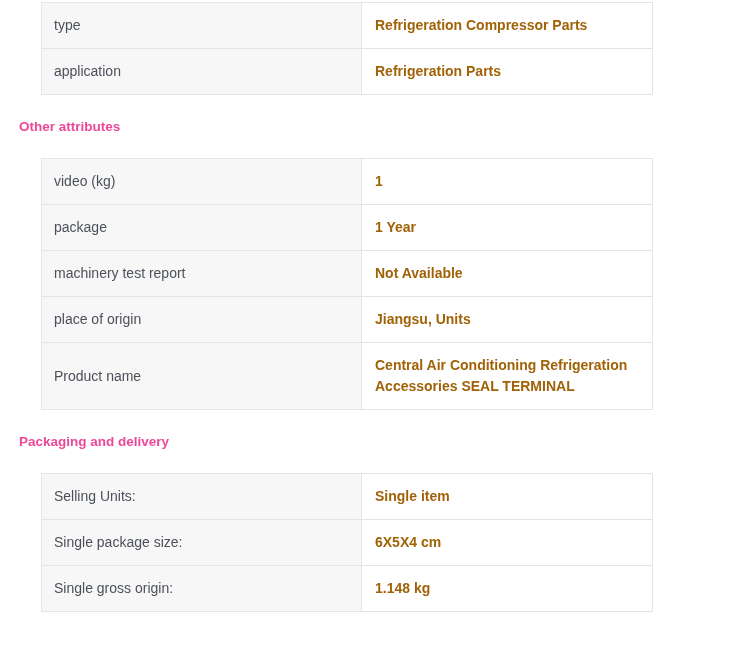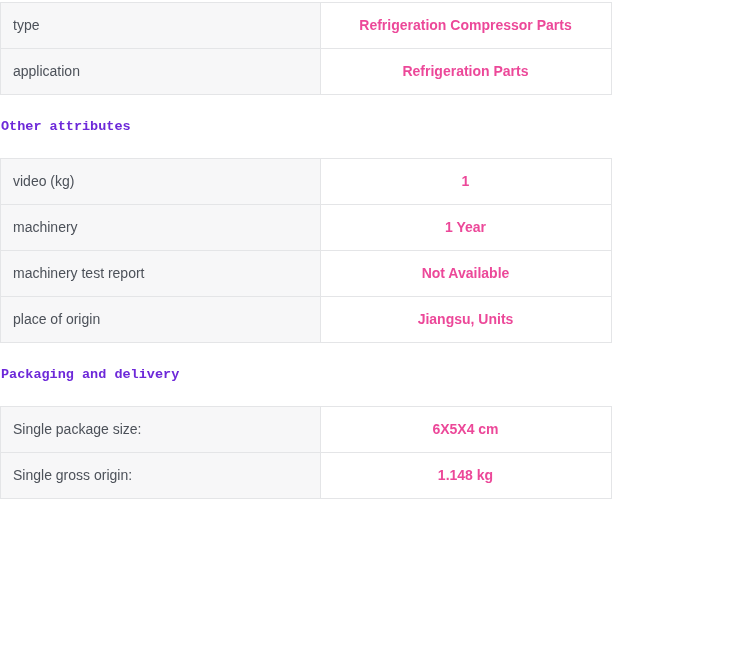--- a/index.html
+++ b/index.html
@@ -10,49 +10,48 @@
   }
   body {
     height: 666px;
     overflow: hidden;
     padding-top: 2px;
   }
   .spec-table {
     width: 612px;
     border-collapse: collapse;
     table-layout: fixed;
+    margin-left: 41px;
   }
   .spec-table th, .spec-table td {
     border: 1px solid #e4e5e7;
     font-size: 14px;
     line-height: 21px;
     vertical-align: middle;
     text-align: left;
   }
   .spec-table th {
     width: 320px;
     background: #f7f7f8;
     font-weight: 400;
     color: #4c5159;
     padding: 12px 12px 12px 12px;
   }
   .spec-table td {
     background: #ffffff;
     font-weight: 600;
-    color: #ec4899;
+    color: #a16207;
     padding: 12px 14px 12px 13px;
-    text-align: center;
   }
   .section-heading {
     font-size: 13.5px;
     font-weight: 700;
-    color: #6d28d9;
-    margin: 24px 0 24px 1px;
+    color: #ec4899;
+    margin: 24px 0 24px 19px;
     line-height: 15px;
-    font-family: Liberation Mono, monospace;
   }
 </style>
 </head>
 <body>
 
 <div>
     <table class="spec-table">
       <tbody>
         <tr>
           <th>type</th>
@@ -65,36 +64,44 @@
       </tbody>
     </table>
     <div class="section-heading">Other attributes</div>
     <table class="spec-table">
       <tbody>
         <tr>
           <th>video (kg)</th>
           <td>1</td>
         </tr>
         <tr>
-          <th>machinery</th>
+          <th>package</th>
           <td>1 Year</td>
         </tr>
         <tr>
           <th>machinery test report</th>
           <td>Not Available</td>
         </tr>
         <tr>
           <th>place of origin</th>
           <td>Jiangsu, Units</td>
         </tr>
+        <tr>
+          <th>Product name</th>
+          <td>Central Air Conditioning Refrigeration Accessories SEAL TERMINAL</td>
+        </tr>
       </tbody>
     </table>
     <div class="section-heading">Packaging and delivery</div>
     <table class="spec-table">
       <tbody>
+        <tr>
+          <th>Selling Units:</th>
+          <td>Single item</td>
+        </tr>
         <tr>
           <th>Single package size:</th>
           <td>6X5X4 cm</td>
         </tr>
         <tr>
           <th>Single gross origin:</th>
           <td>1.148 kg</td>
         </tr>
       </tbody>
     </table>

